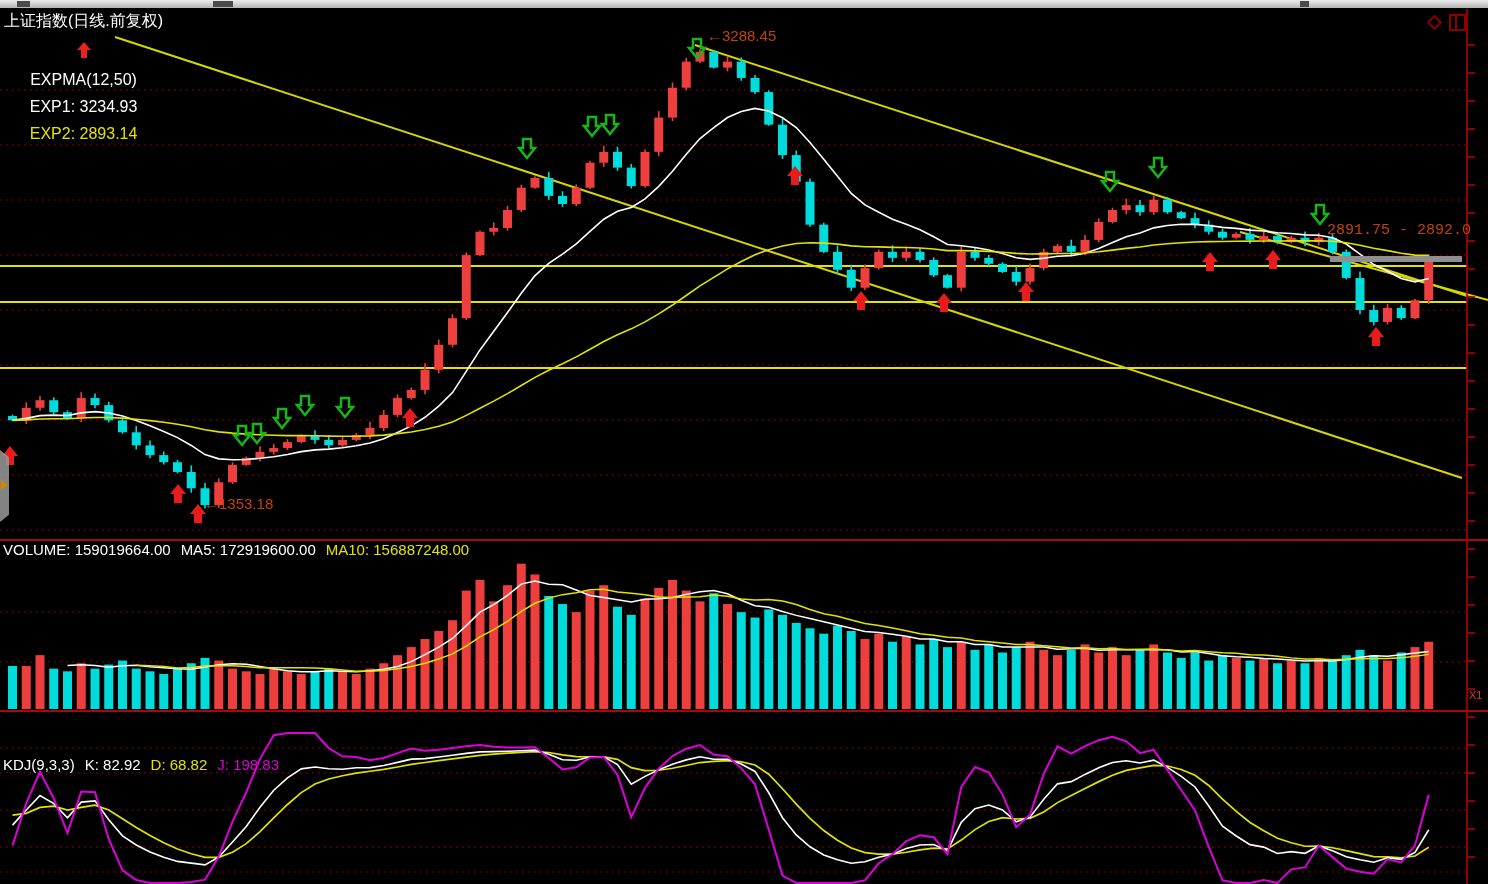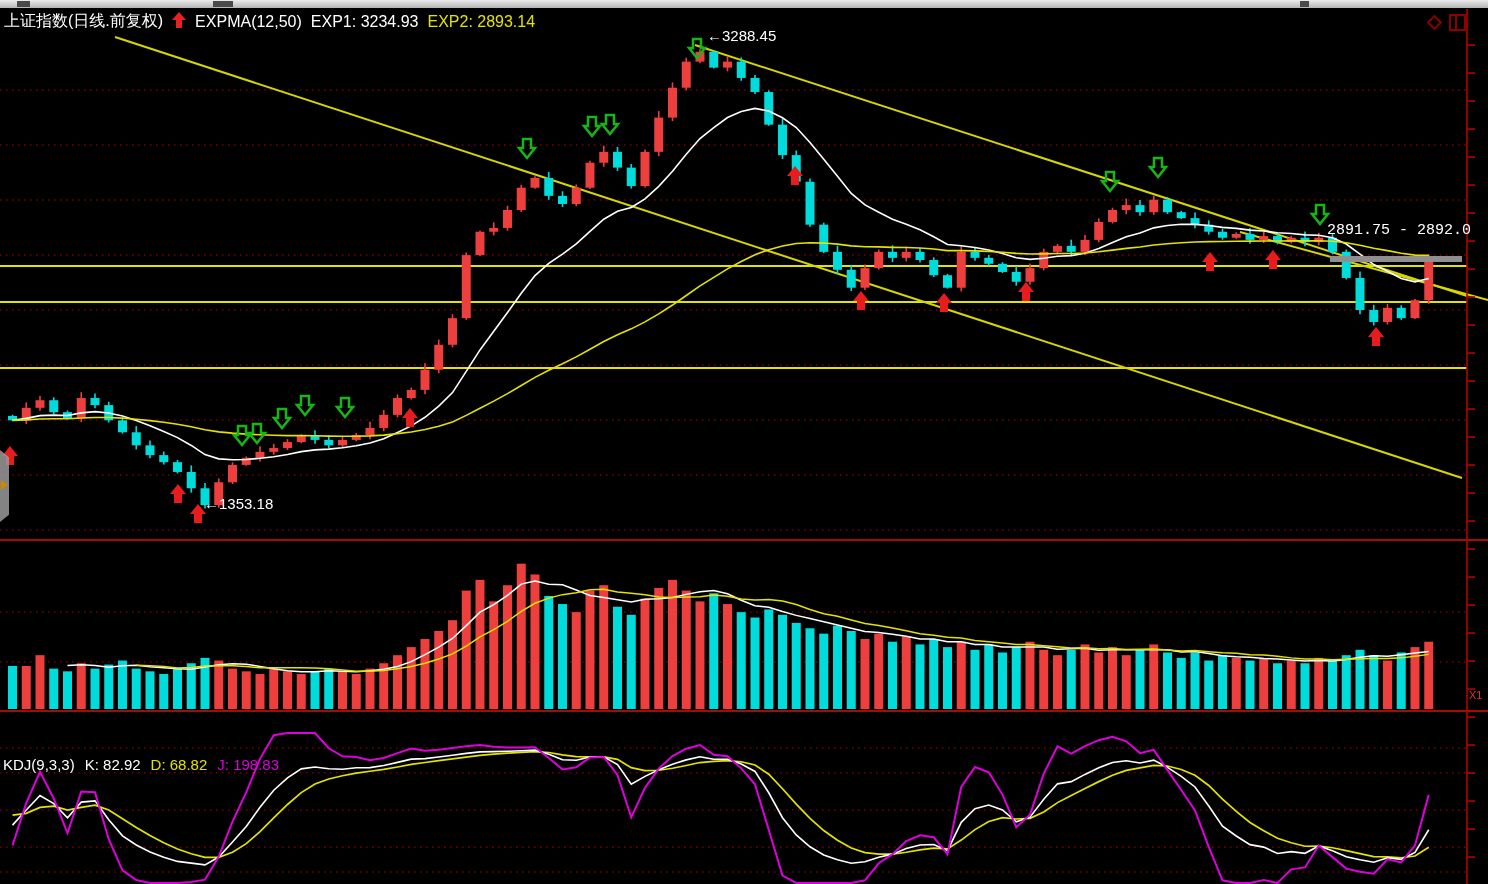--- a/index.html
+++ b/index.html
@@ -4,26 +4,26 @@
 <style>
   html,body{margin:0;padding:0;background:#222;}
   .screen{position:relative;width:1488px;height:884px;background:#000;overflow:hidden;
           font-family:"Liberation Sans",sans-serif;}
   #chart-svg{position:absolute;left:0;top:0;z-index:1;}
   .topstrip{position:absolute;left:0;top:0;width:1488px;height:8px;
             background:linear-gradient(#ececec,#b5b5b5);z-index:5;}
   .notch{position:absolute;top:1px;height:6px;background:#4a4a4a;}
   .n1{left:17px;width:13px;} .n2{left:213px;width:20px;} .n3{left:1300px;width:9px;}
   .main-header{position:absolute;left:4px;top:11px;display:flex;gap:9px;align-items:center;
-               font-size:16px;color:#fff;white-space:nowrap;z-index:6;}
+               font-size:16px;color:#fff;white-space:nowrap;z-index:6;flex-direction:column;}
   .vol-header,.kdj-header{position:absolute;left:3px;font-size:15px;display:flex;gap:10px;
                color:#fff;white-space:nowrap;z-index:6;}
   .vol-header{top:541px;} .kdj-header{top:756px;}
   .yellow{color:var(--yel,#e9e900);} .mag{color:var(--mag,#dd00dd);}
-  .label{position:absolute;font-size:15px;color:#ffffff;z-index:6;white-space:nowrap;}
+  .label{position:absolute;font-size:15px;color:#c2410c;z-index:6;white-space:nowrap;}
   .peak{left:707px;top:27px;} .low{left:204px;top:495px;}
   .current{left:1327px;top:222px;font-family:Liberation Mono, monospace;} 
   .mult{left:1469px;top:689px;color:#e03030;font-size:11px;}
   .tr-icons{position:absolute;left:1424px;top:12px;display:flex;gap:5px;z-index:6;}
   .drawer{position:absolute;left:0;top:450px;width:9px;height:72px;background:#9a9a9a;opacity:.85;
           clip-path:polygon(0 0,100% 10%,100% 90%,0 100%);z-index:6;}
   .tri{position:absolute;left:1px;top:30px;width:0;height:0;
        border-left:7px solid #f0a000;border-top:5px solid transparent;border-bottom:5px solid transparent;}
 </style>
 </head>
@@ -457,20 +457,25 @@
         </svg>
     </span>
     <span>
       <svg width="18" height="20">
           <rect x="1" y="3" width="15" height="15" fill="none" stroke="#8b0000" stroke-width="2"></rect>
           <line x1="7" y1="3" x2="7" y2="18" stroke="#8b0000" stroke-width="2"></line>
         </svg>
     </span>
   </div>
 
+  <div class="vol-header">
+    <span>VOLUME: 159019664.00</span>
+    <span>MA5: 172919600.00</span>
+    <span class="yellow">MA10: 156887248.00</span>
+  </div>
 
   <div class="kdj-header">
     <span>KDJ(9,3,3)</span>
     <span>K: 82.92</span>
     <span class="yellow">D: 68.82</span>
     <span class="mag">J: 198.83</span>
   </div>
 
   <div class="label peak">←3288.45</div>
   <div class="label low">←1353.18</div>

